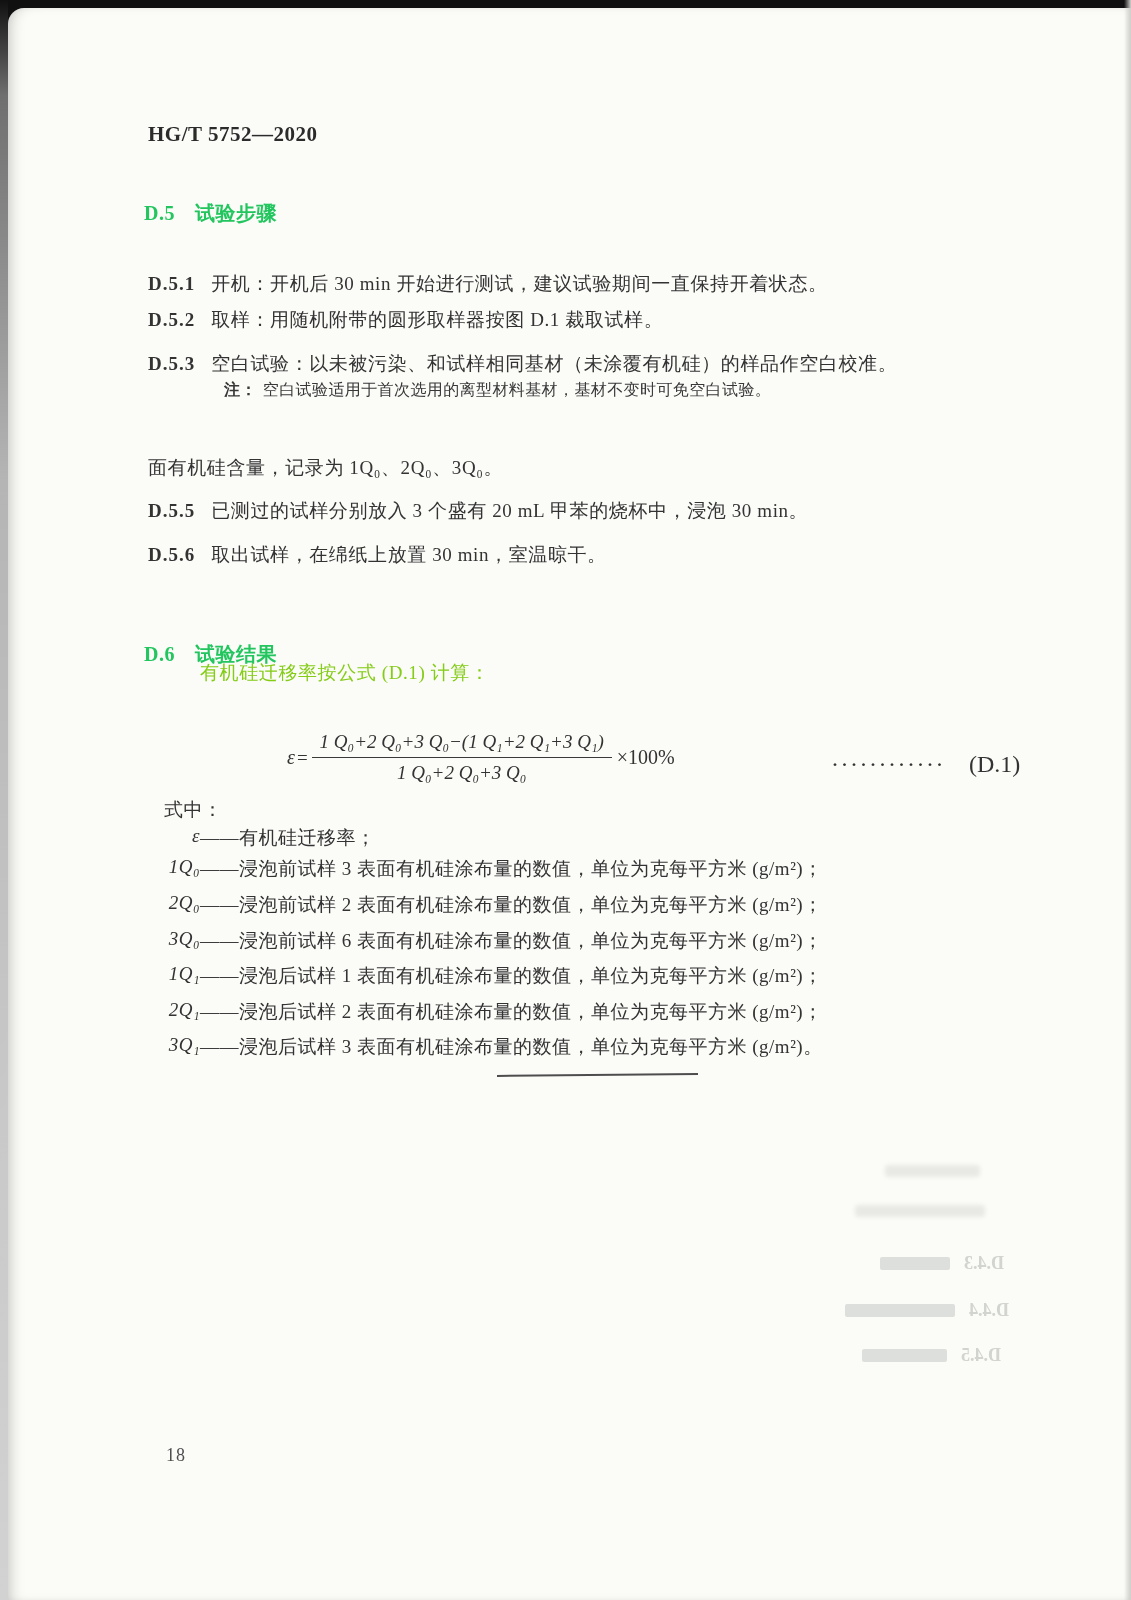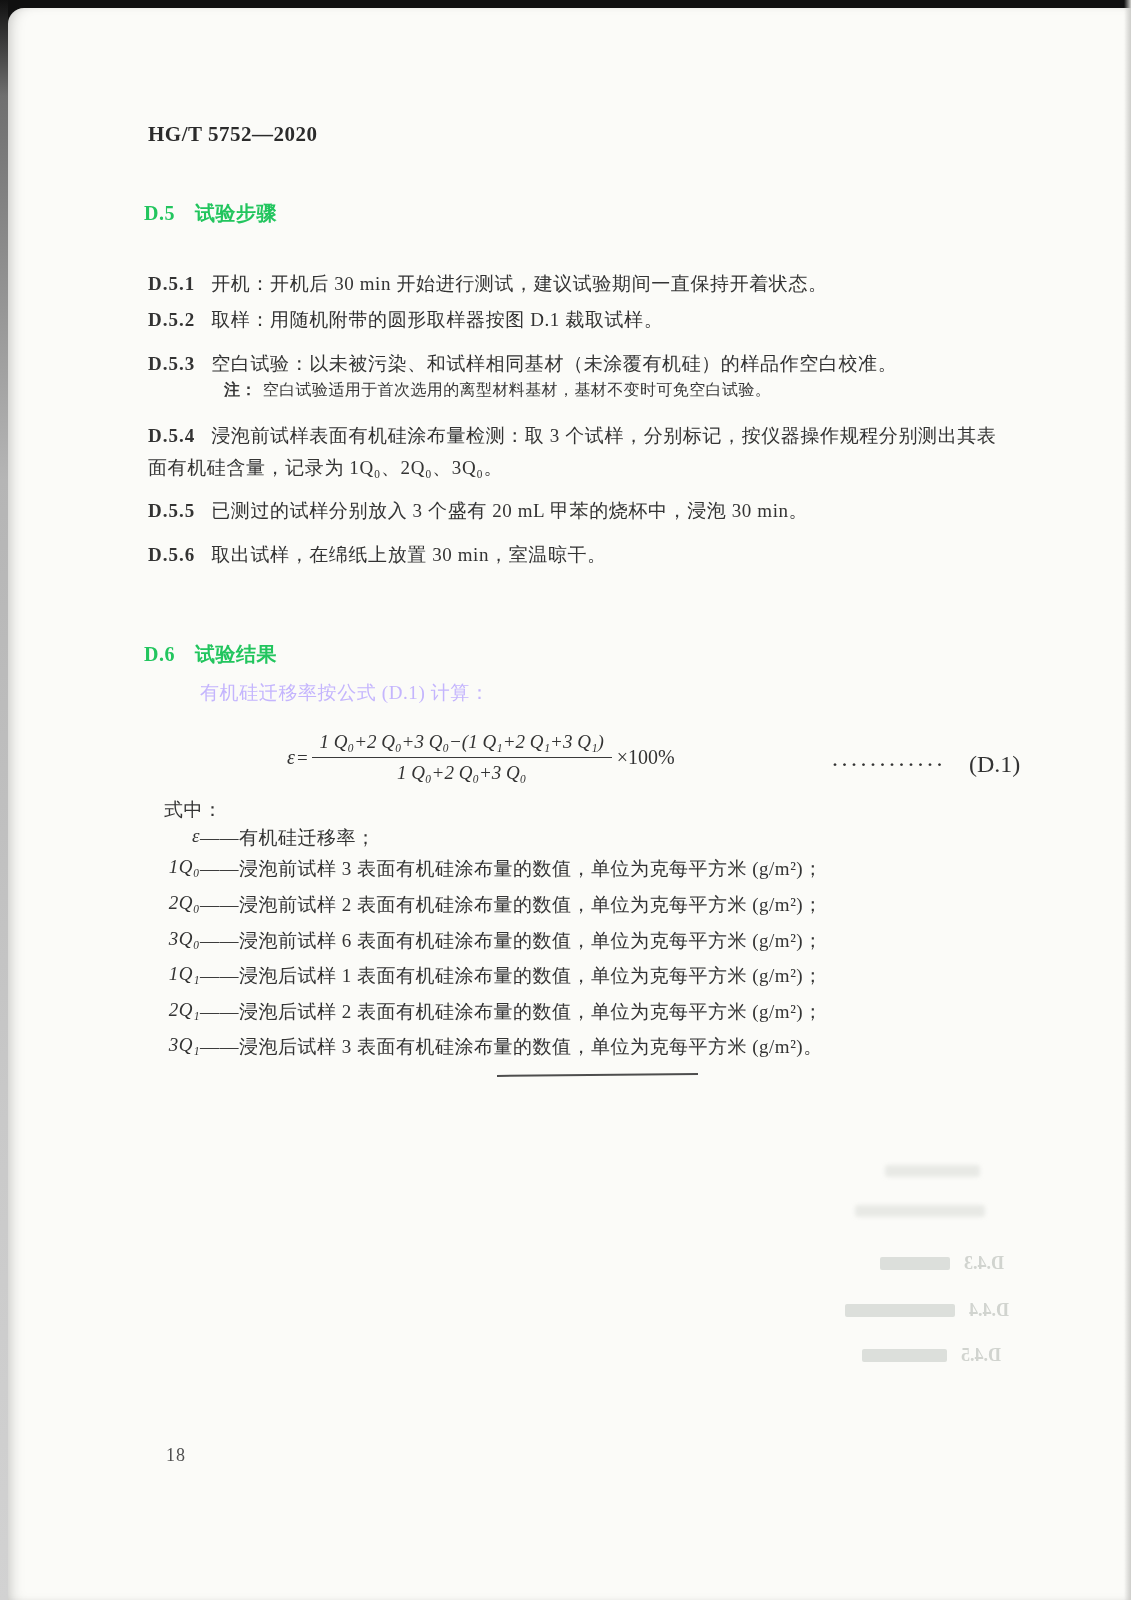--- a/index.html
+++ b/index.html
@@ -16,21 +16,21 @@
         letter-spacing:.5px;color:#2b2b2b;text-align:right;}
   .sec-heading{position:absolute;left:144px;font-size:20px;font-weight:bold;color:#22c55e;
         white-space:nowrap;letter-spacing:.5px;}
   .sec-heading .ttl{margin-left:20px;}
   .clause{position:absolute;left:148px;font-size:19px;white-space:nowrap;letter-spacing:.6px;
         color:#333;}
   .clause .lbl{font-weight:bold;margin-right:16px;letter-spacing:1px;}
   .clause.cont{left:148px;}
   .note{position:absolute;left:176px;font-size:16px;white-space:nowrap;letter-spacing:.4px;color:#383838;margin-left:48px;}
   .note .lbl{font-weight:bold;margin-right:6px;}
-  .intro{position:absolute;left:200px;top:680px;font-size:19px;letter-spacing:.6px;color:#c4b5fd;}
+  .intro{position:absolute;left:200px;top:660px;font-size:19px;letter-spacing:.6px;color:#84cc16;}
   .formula{position:absolute;left:287px;top:731px;display:flex;align-items:center;
         font-size:19px;color:#333;}
   .f-lhs{font-style:italic;font-size:20px;}
   .f-eq{margin:0 4px 0 2px;}
   .frac{display:inline-flex;flex-direction:column;text-align:center;font-style:italic;}
   .frac .num{padding:0 8px 4px;}
   .frac .den{border-top:1.6px solid #3a3a3a;padding:4px 8px 0;}
   .f-mult{margin-left:5px;font-size:20px;}
   .eqnum{position:absolute;left:831px;top:751px;font-size:24px;color:#333;white-space:nowrap;}
   .eqnum .dots{letter-spacing:1.5px;margin-right:24px;}
@@ -70,23 +70,20 @@
   </div>
 
   <div class="clause" style="top:351px">
     <span class="lbl">D.5.3</span><span>空白试验：以未被污染、和试样相同基材（未涂覆有机硅）的样品作空白校准。</span>
   </div>
 
   <div class="note" style="top:380px">
     <span class="lbl">注：</span><span>空白试验适用于首次选用的离型材料基材，基材不变时可免空白试验。</span>
   </div>
 
-  <div class="clause" style="top:423px">
-    <span class="lbl">D.5.4</span><span>浸泡前试样表面有机硅涂布量检测：取 3 个试样，分别标记，按仪器操作规程分别测出其表</span>
-  </div>
   <div class="clause cont" style="top:455px">
     <span>面有机硅含量，记录为 1Q₀、2Q₀、3Q₀。</span>
   </div>
 
   <div class="clause" style="top:498px">
     <span class="lbl">D.5.5</span><span>已测过的试样分别放入 3 个盛有 20 mL 甲苯的烧杯中，浸泡 30 min。</span>
   </div>
 
   <div class="clause" style="top:542px">
     <span class="lbl">D.5.6</span><span>取出试样，在绵纸上放置 30 min，室温晾干。</span>

